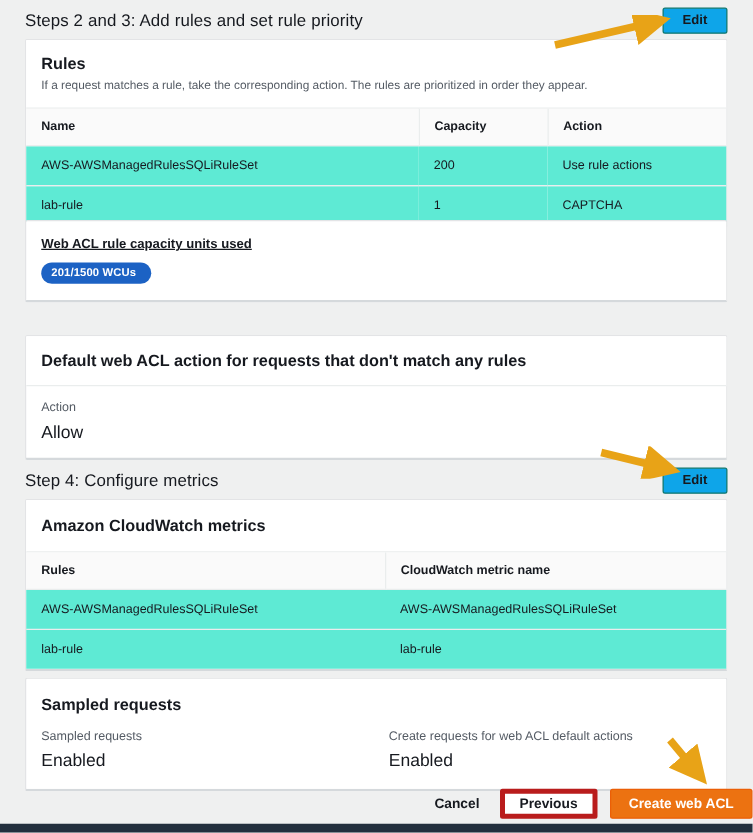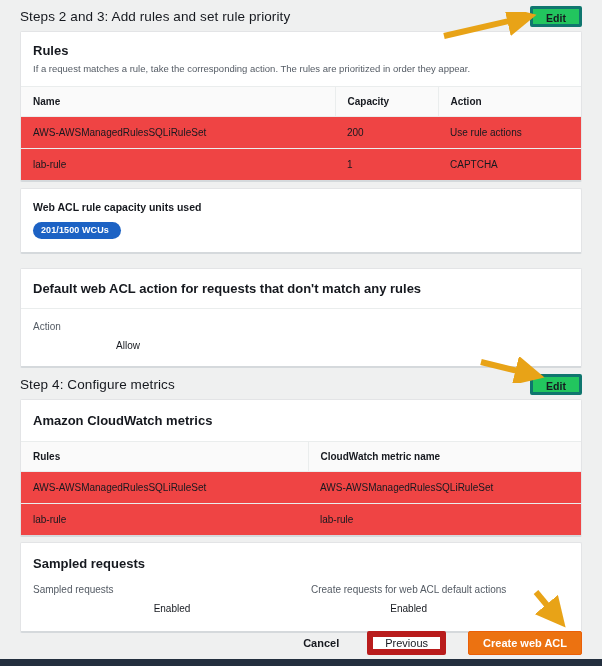--- a/index.html
+++ b/index.html
@@ -34,23 +34,23 @@
     font-size: 13.5px;
     font-weight: 400;
     color: #16191f;
     letter-spacing: .1px;
     white-space: nowrap;
   }
 
   .btn-edit {
     width: 52px;
     height: 21px;
-    border: 3px solid #0f766e;
+    border: 1px solid #0f766e;
     border-radius: 2px;
-    background: #22c55e;
+    background: #0ea5e9;
     color: #16191f;
     font-family: "Liberation Sans", sans-serif;
     font-size: 10.5px;
     font-weight: 700;
     line-height: 19px;
     text-align: center;
     cursor: pointer;
     padding: 0;
   }
 
@@ -99,43 +99,42 @@
     border-bottom: 1px solid #eaeded;
     background: #fafafa;
   }
   .tbl td {
     font-size: 10px;
     font-weight: 400;
     color: #16191f;
     text-align: left;
     padding: 10px 0 10px 12px;
     border-bottom: 1px solid #eaeded;
-    background: #ef4444;
+    background: #5eead4;
   }
   .tbl tr:last-child td { border-bottom: none; }
   .tbl th.div, .tbl td.div { border-left: 1px solid #1d4ed8; }
   .tbl th.div { border-left-color: #eaeded; }
 
   
   .kv {
     display: flex;
     padding: 10px 12px 12px 12px;
   }
   .kv-col { flex: 0 0 auto; }
   .kv-label {
     font-size: 10px;
     color: #545b64;
     line-height: 16px;
   }
   .kv-value {
-    font-size: 10px;
+    font-size: 14px;
     color: #16191f;
     line-height: 17px;
     margin-top: 2px;
-    text-align: center;
   }
 
   
   .wcu-body { padding: 11px 12px 13px 12px; }
   .wcu-title { font-size: 10.5px; font-weight: 700; color: #16191f; line-height: 15px; }
   .wcu-sub { font-size: 9.5px; color: #545b64; line-height: 14px; margin-top: 2px; }
   .badge {
     display: inline-block;
     margin-top: 7px;
     background: #1c62c4;
@@ -151,44 +150,43 @@
   
   .footer {
     position: absolute;
     left: 0;
     right: 0;
     bottom: 8px;
     height: 30px;
     display: flex;
     align-items: center;
     justify-content: flex-end;
-    gap: 22px;
-    padding-right: 20px;
+    gap: 10px;
     margin-left: 44px;
   }
   .btn-link {
     background: none;
     border: none;
     font-family: "Liberation Sans", sans-serif;
     font-size: 11px;
     font-weight: 700;
     color: #16191f;
     cursor: pointer;
     padding: 4px 6px;
   }
   .btn-secondary {
     height: 24px;
     min-width: 66px;
     padding: 0 12px;
-    border: 6px solid #b91c1c;
+    border: 4px solid #b91c1c;
     border-radius: 2px;
     background: #fff;
     font-family: "Liberation Sans", sans-serif;
     font-size: 11px;
-    font-weight: 400;
+    font-weight: 700;
     color: #16191f;
     cursor: pointer;
   }
   .btn-primary {
     height: 24px;
     padding: 0 14px;
     border: 1px solid #eb5f07;
     border-radius: 2px;
     background: #ec7211;
     font-family: "Liberation Sans", sans-serif;
@@ -247,21 +245,21 @@
         </tr>
         <tr>
           <td>lab-rule</td>
           <td>1</td>
           <td>CAPTCHA</td>
         </tr>
       </tbody>
     </table>
   </div>
 
-  <div class="card" style="top:188px;">
+  <div class="card" style="top:176px;text-decoration:underline;">
     <div class="wcu-body">
       <div class="wcu-title">Web ACL rule capacity units used</div>
       <span class="badge">201/1500 WCUs</span>
     </div>
   </div>
 
   <div class="card" style="top:268px;">
     <div class="card-head plain" style="padding:11px 12px 11px 12px;">
       <div class="card-title">Default web ACL action for requests that don't match any rules</div>
     </div>

